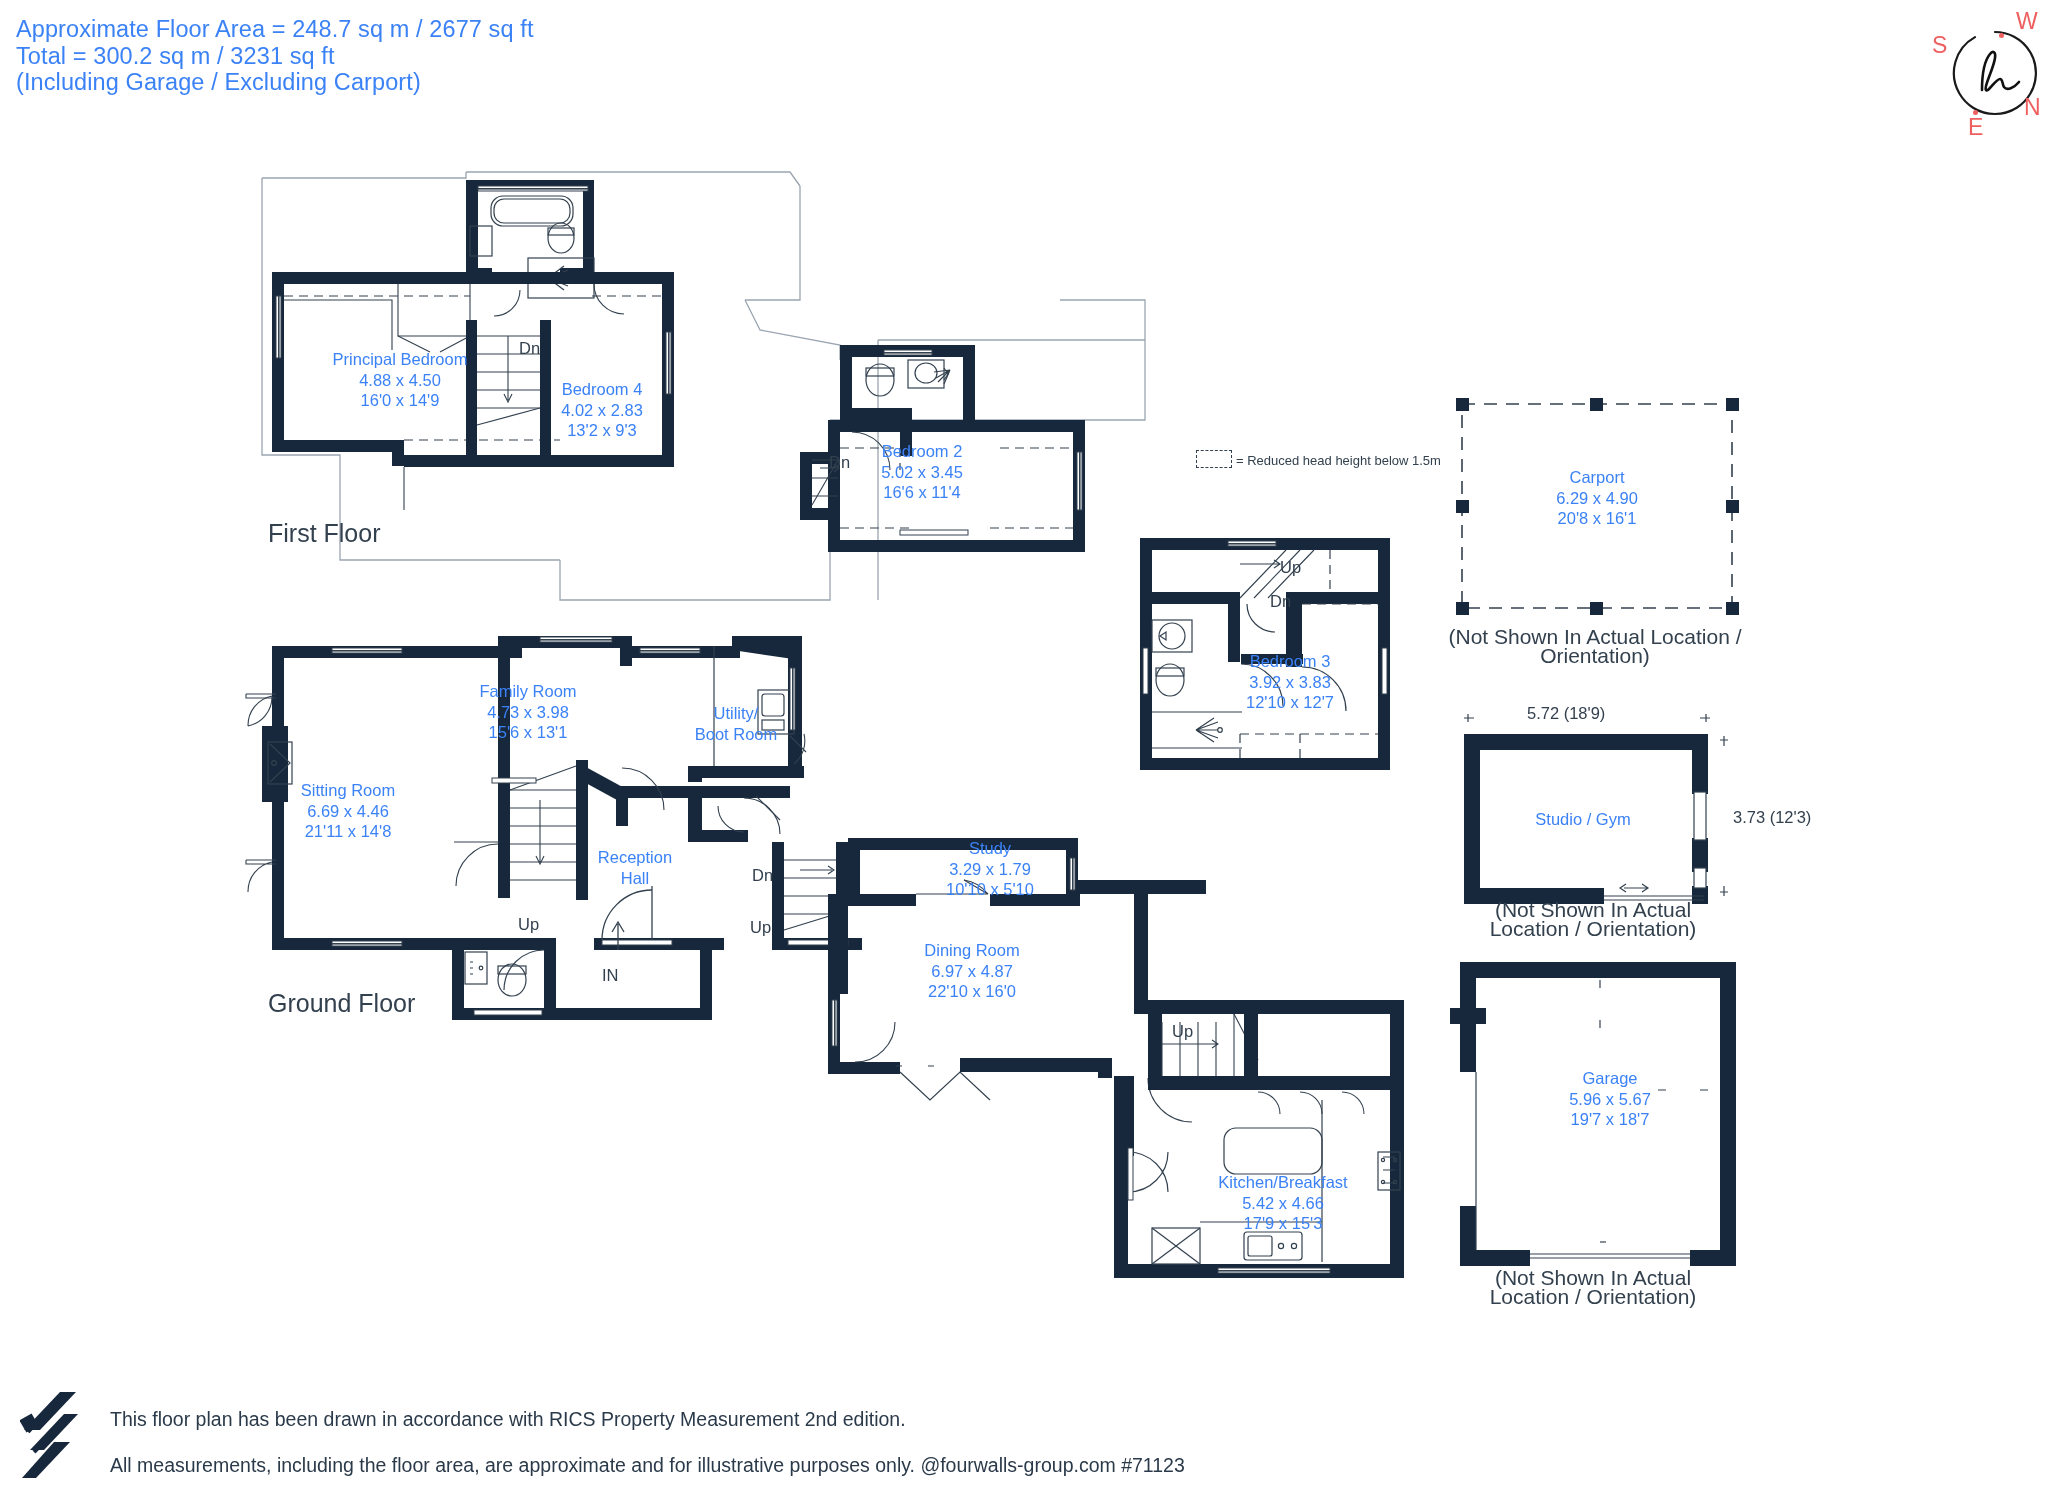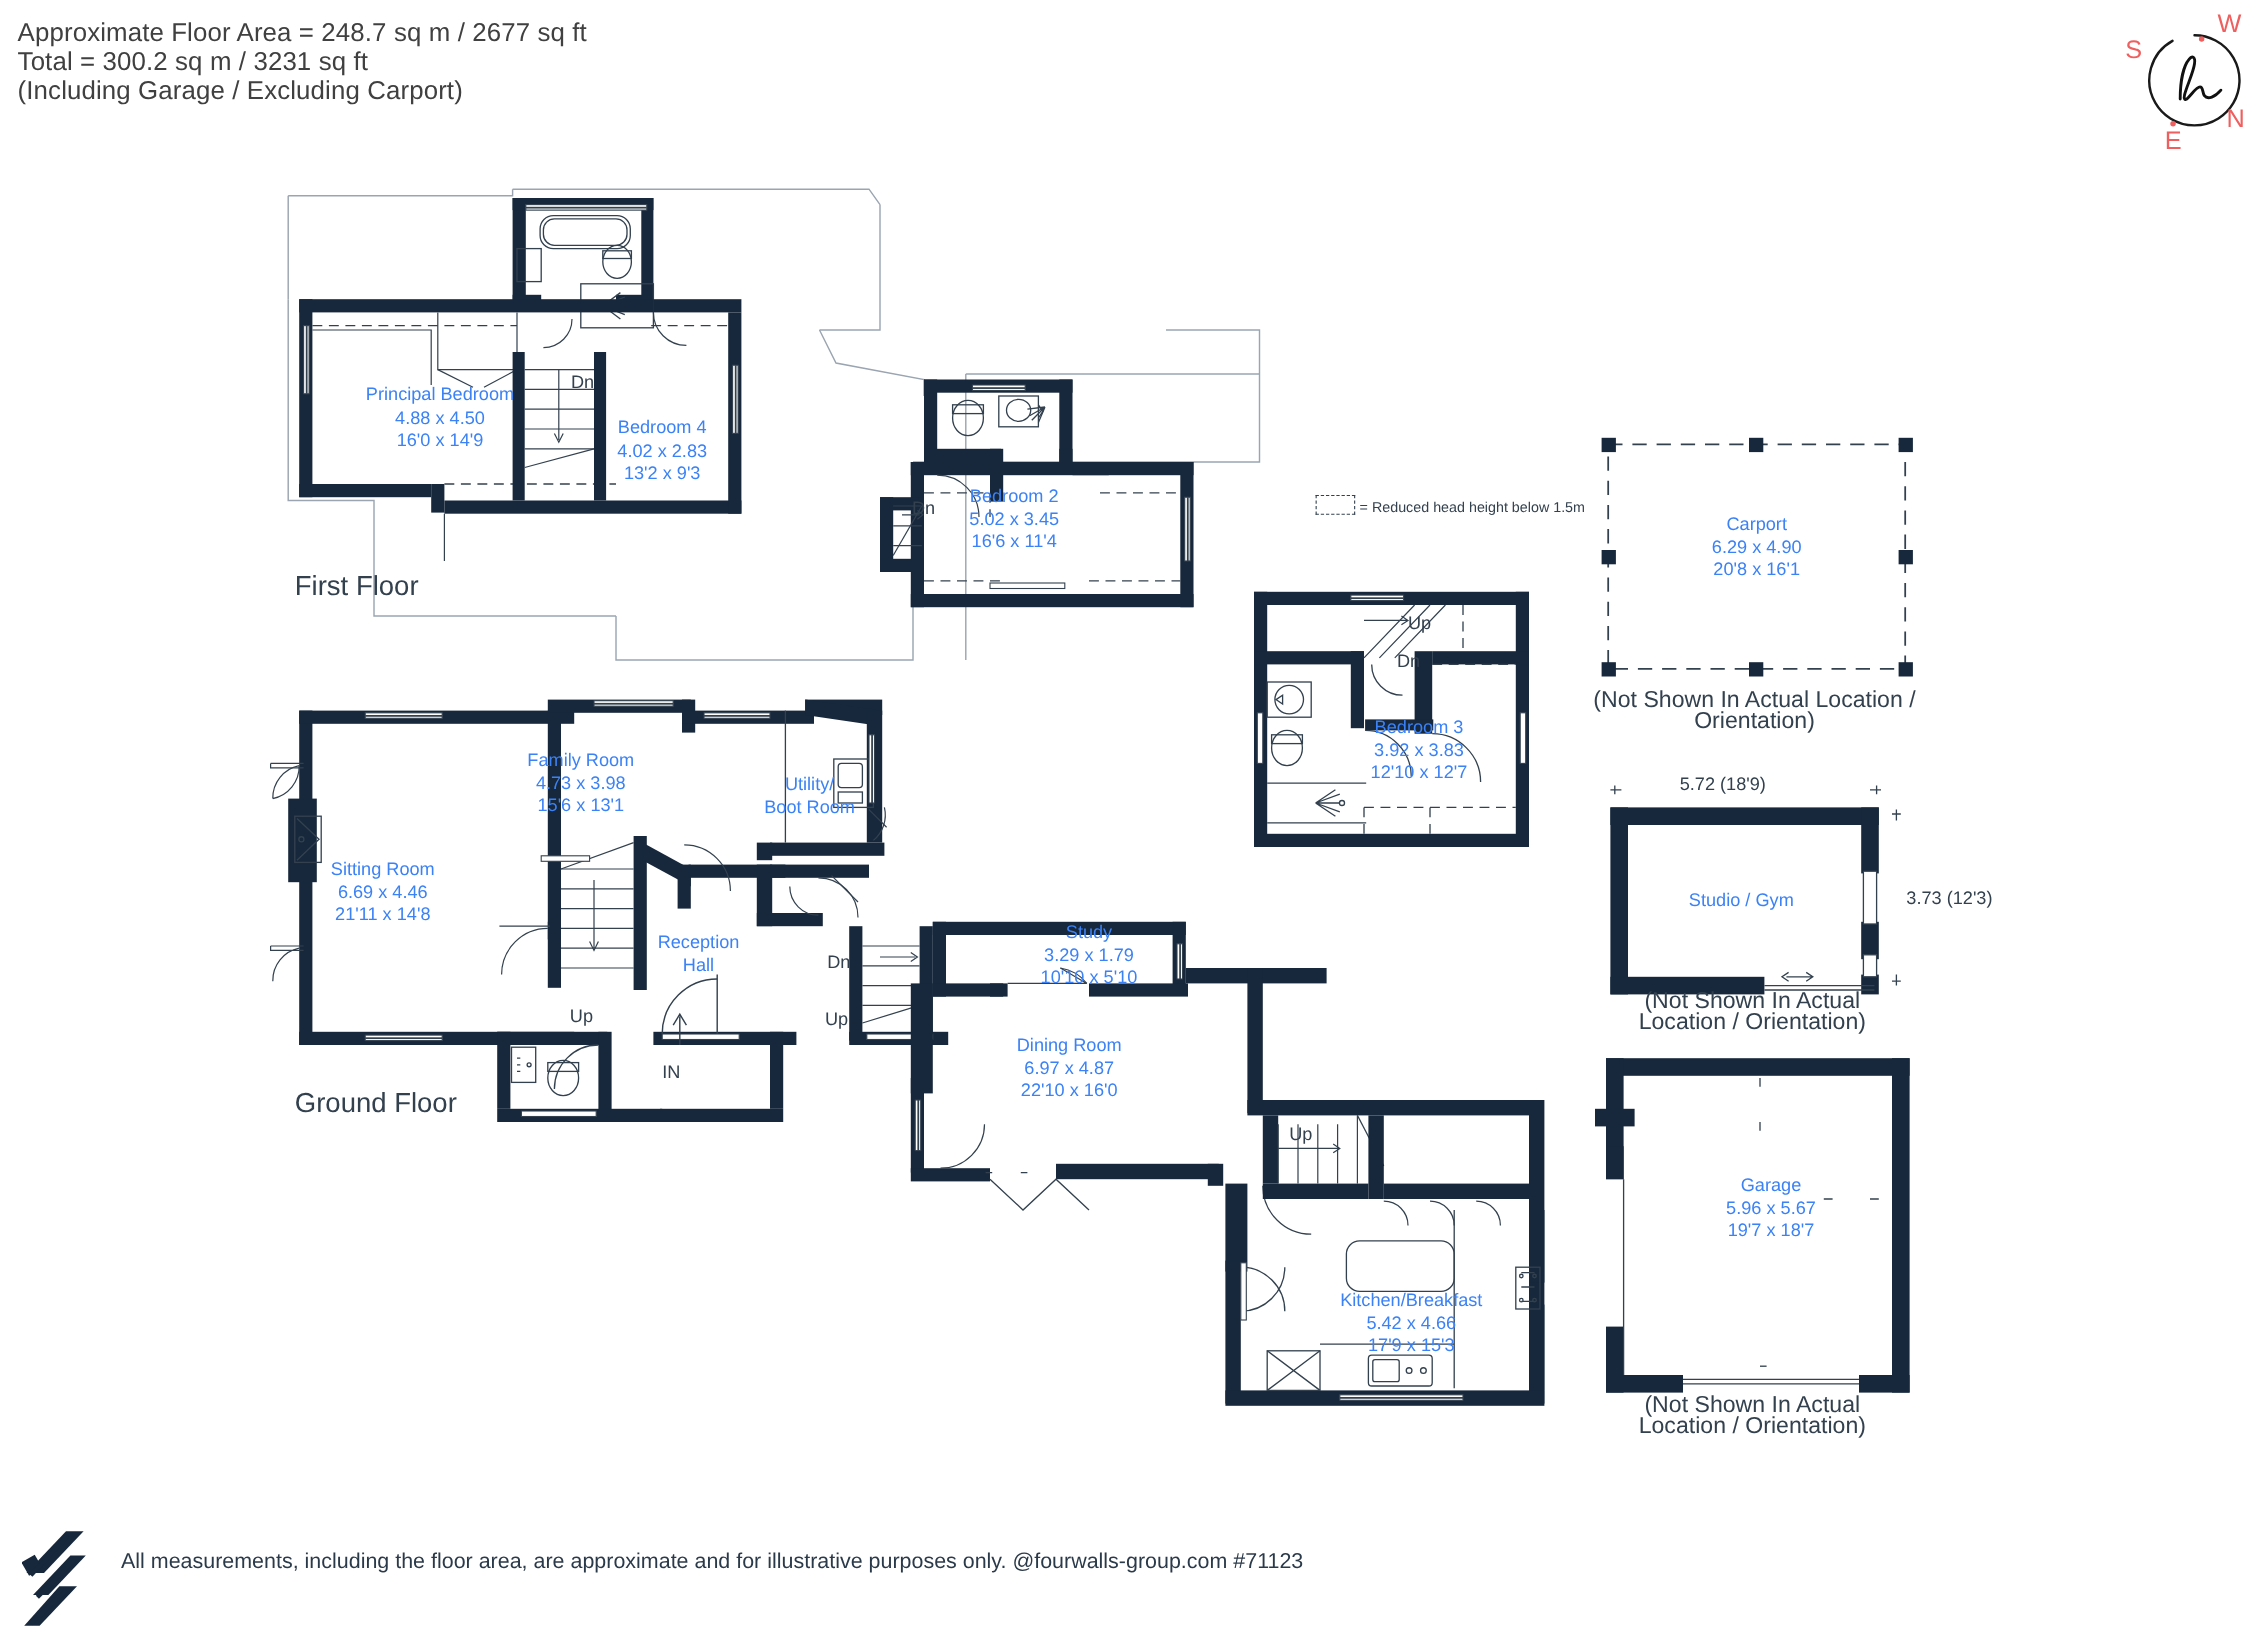--- a/index.html
+++ b/index.html
@@ -1,20 +1,20 @@
 <!DOCTYPE html>
 <html><head>
 <meta charset="utf-8">
 <style>
   html,body{margin:0;padding:0;background:#ffffff;}
   body{width:2048px;height:1486px;position:relative;overflow:hidden;
        font-family:"Liberation Sans","DejaVu Sans",sans-serif;color:#2b3a4a;}
   .abs{position:absolute;}
   
-  #header{left:16px;top:16px;font-size:23.5px;line-height:26.5px;color:#404040;white-space:nowrap;}
+  #header{left:16px;top:16px;font-size:23.5px;line-height:26.5px;color:#3b82f6;white-space:nowrap;}
   #header div{letter-spacing:.1px;}
   
   #compass{left:1930px;top:8px;width:110px;height:130px;}
   #compass .ring{position:absolute;left:22px;top:22px;width:86px;height:86px;}
   #compass .lbl{position:absolute;color:#ef5f5f;font-size:23px;line-height:23px;}
   #compass .dot{position:absolute;width:5px;height:5px;border-radius:50%;background:#ef5f5f;}
   
   .floorlabel{font-size:25px;color:#33414f;}
   
   .rl{font-size:16.5px;line-height:20.5px;text-align:center;color:#3b82f6;white-space:nowrap;}
@@ -566,14 +566,15 @@
     <path d="M34 52 L50 52 L16 88 L2 88 Z"></path>
     <rect x="2" y="26" width="14" height="14" transform="rotate(-30 9 33)"></rect>
   </g>
   <g fill="none" stroke="#17283c" stroke-width="4">
     <path d="M42 6 L8 42"></path>
     <path d="M48 28 L14 62"></path>
     <path d="M40 56 L8 86"></path>
   </g>
 </svg>
 <div class="abs" id="footer">
+  <div>This floor plan has been drawn in accordance with RICS Property Measurement 2nd edition.</div>
   <div>All measurements, including the floor area, are approximate and for illustrative purposes only. @fourwalls-group.com #71123</div>
 </div>
 
 </body></html>

